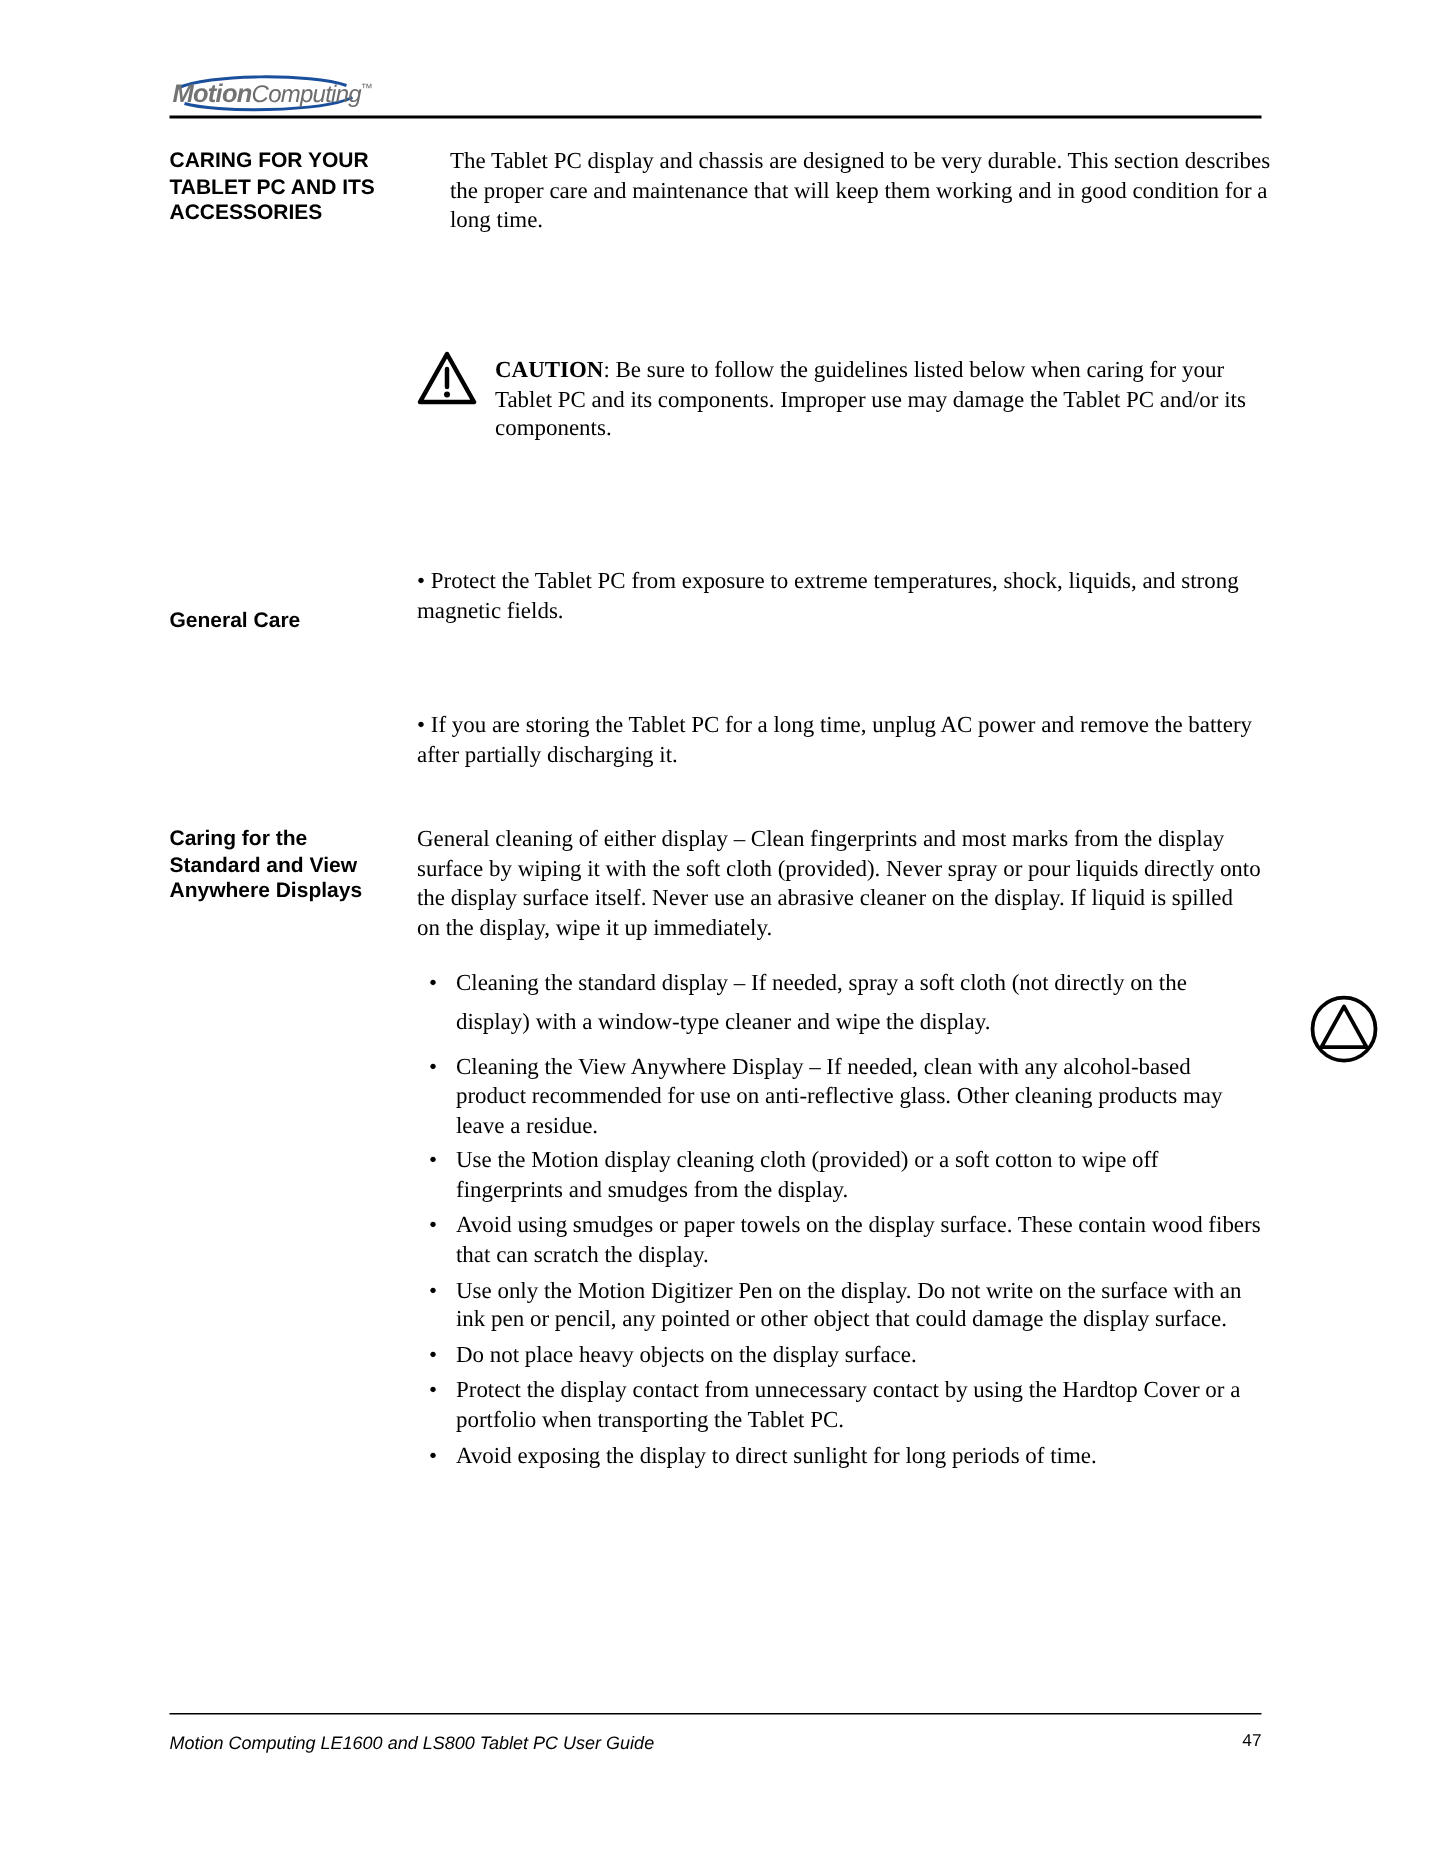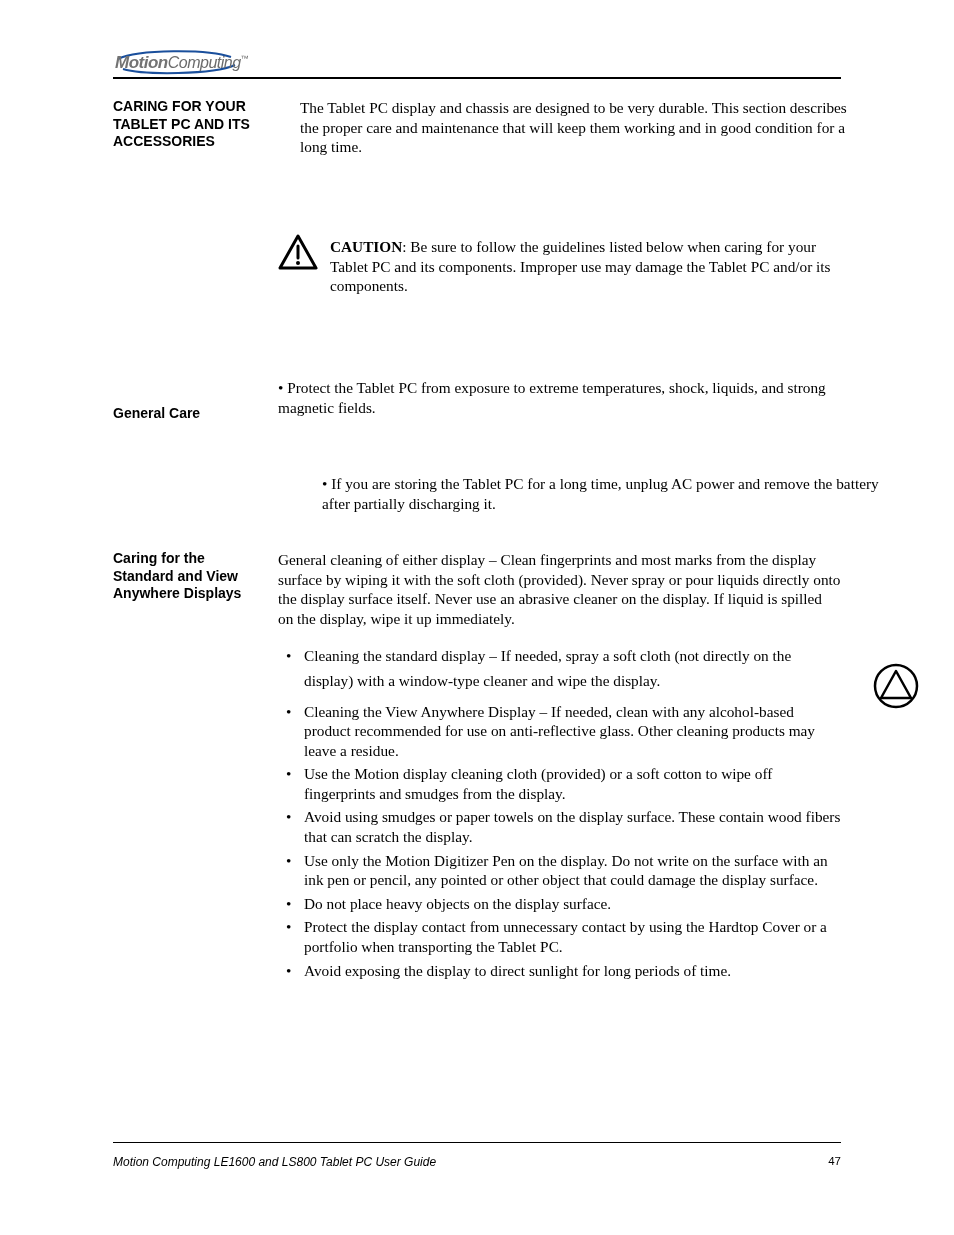--- a/index.html
+++ b/index.html
@@ -101,21 +101,20 @@
     width: 150px;
     margin-top: 27px;
   }
   .p2a {
     position: absolute;
     top: 378px;
   }
   .p2b {
     position: absolute;
     top: 474px;
-    margin-left: 44px;
   }
   .sec3-left {
     position: absolute;
     top: 550px;
     left: 113px;
     width: 150px;
   }
   .p3a {
     position: absolute;
     top: 550px;

